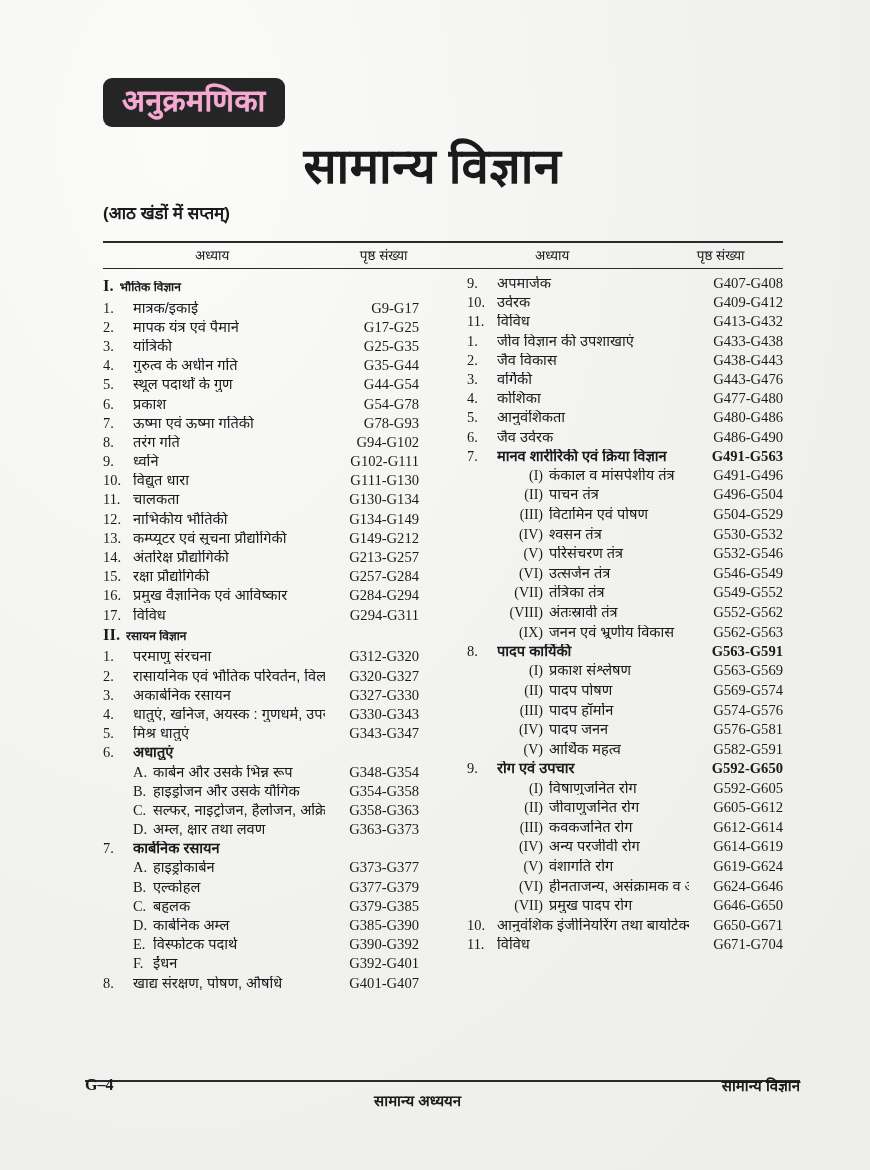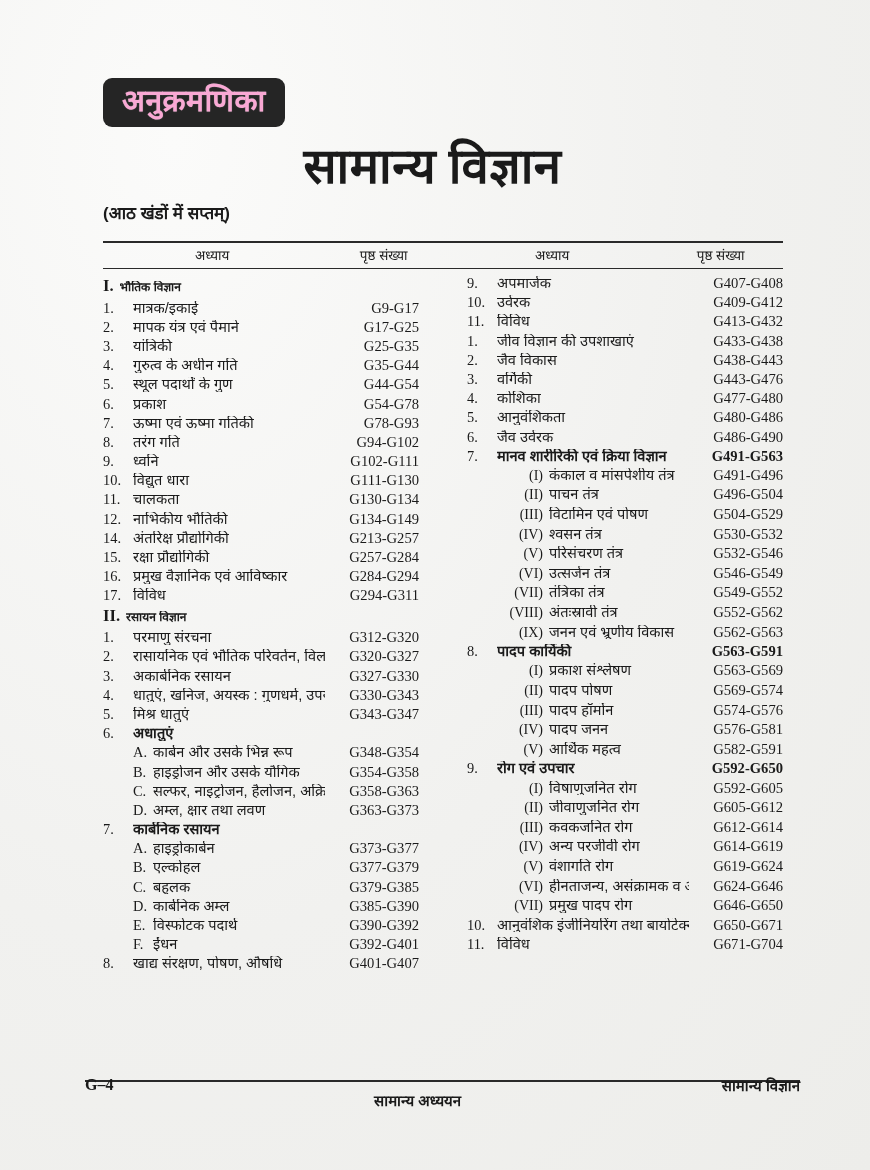--- a/index.html
+++ b/index.html
@@ -301,20 +301,25 @@
             <div class="num">11.</div>
             <div class="lbl">चालकता</div>
             <div class="pg">G130-G134</div>
           </div>
           <div class="row">
             <div class="num">12.</div>
             <div class="lbl">नाभिकीय भौतिकी</div>
             <div class="pg">G134-G149</div>
           </div>
           <div class="row">
+            <div class="num">13.</div>
+            <div class="lbl">कम्प्यूटर एवं सूचना प्रौद्योगिकी</div>
+            <div class="pg">G149-G212</div>
+          </div>
+          <div class="row">
             <div class="num">14.</div>
             <div class="lbl">अंतरिक्ष प्रौद्योगिकी</div>
             <div class="pg">G213-G257</div>
           </div>
           <div class="row">
             <div class="num">15.</div>
             <div class="lbl">रक्षा प्रौद्योगिकी</div>
             <div class="pg">G257-G284</div>
           </div>
           <div class="row">

